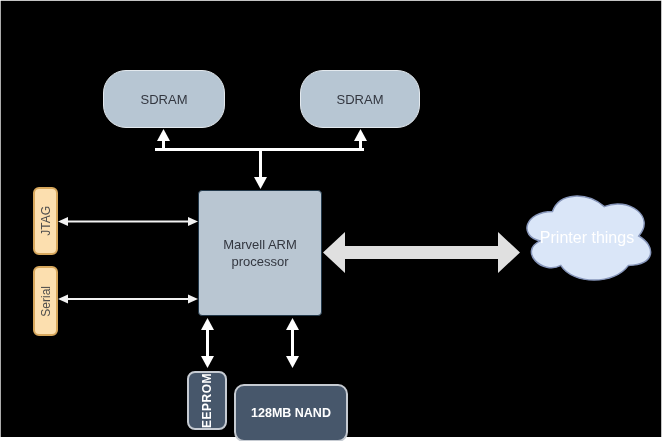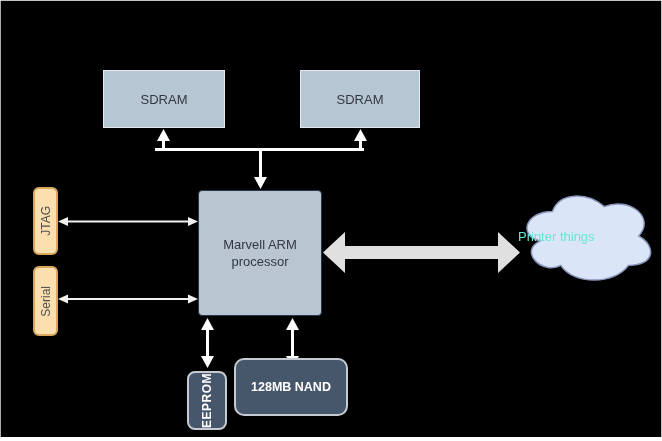--- a/index.html
+++ b/index.html
@@ -23,21 +23,21 @@
     display: flex;
     align-items: center;
     justify-content: center;
     color: #333740;
     font-size: 13px;
     text-align: center;
   }
   .mem {
     background: #b7c6d3;
     border: 1px solid #e3e9ee;
-    border-radius: 0;
+    border-radius: 23px;
     text-align: center;
   }
   .sdram-left  { left: 103px; top: 70px; width: 122px; height: 58px; }
   .sdram-right { left: 300px; top: 70px; width: 120px; height: 58px; }
   .processor {
     left: 198px; top: 190px; width: 124px; height: 126px;
     background: #b9c6d2;
     border: 1px solid #22384a;
     border-radius: 4px;
   }
@@ -53,34 +53,35 @@
   .jtag   { left: 33px; top: 187px; width: 25px; height: 68px; }
   .serial { left: 33px; top: 266px; width: 25px; height: 70px; }
 
   .storage {
     background: #47576b;
     border: 2px solid #c6cbd2;
     color: #ffffff;
     font-weight: 700;
   }
   .eeprom { left: 187px; top: 371px; width: 40px; height: 59px; border-radius: 8px; font-size: 12px; letter-spacing: .5px; }
-  .nand   { left: 234px; top: 358px; width: 114px; height: 58px; border-radius: 10px; font-size: 12.5px; }
+  .nand   { left: 234px; top: 384px; width: 114px; height: 58px; border-radius: 10px; font-size: 12.5px; }
   .nand .lines { line-height: 15px; }
 
   .vtext {
     writing-mode: vertical-rl;
     transform: rotate(180deg);
     white-space: nowrap;
   }
 
   .cloud-label {
     position: absolute;
     left: 518px; top: 229px; width: 138px;
-    color: #5eead4;
-    font-size: 13px;
+    text-align: center;
+    color: #ffffff;
+    font-size: 16px;
   }
 
   svg.overlay {
     position: absolute;
     left: 0; top: 0;
     width: 662px; height: 441px;
     pointer-events: none;
   }
 </style>
 </head>

